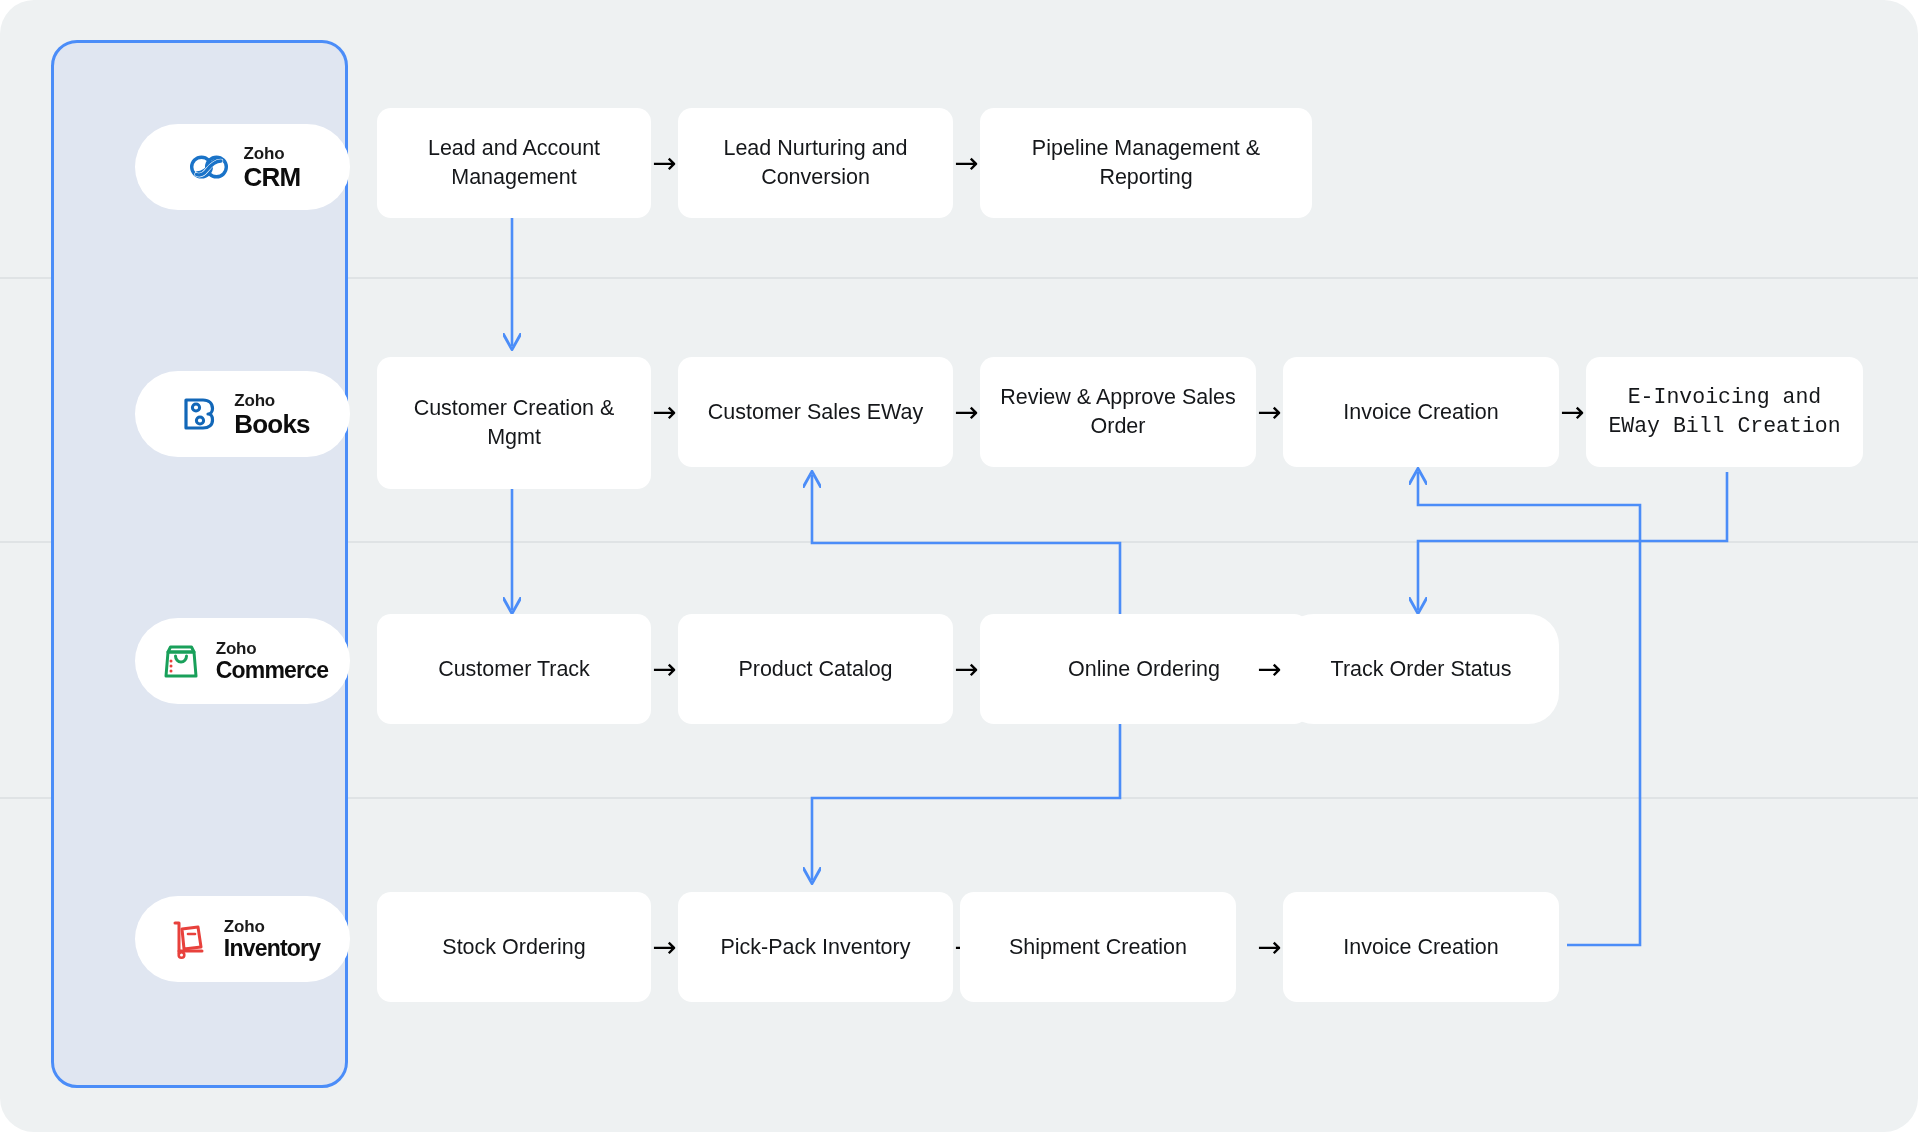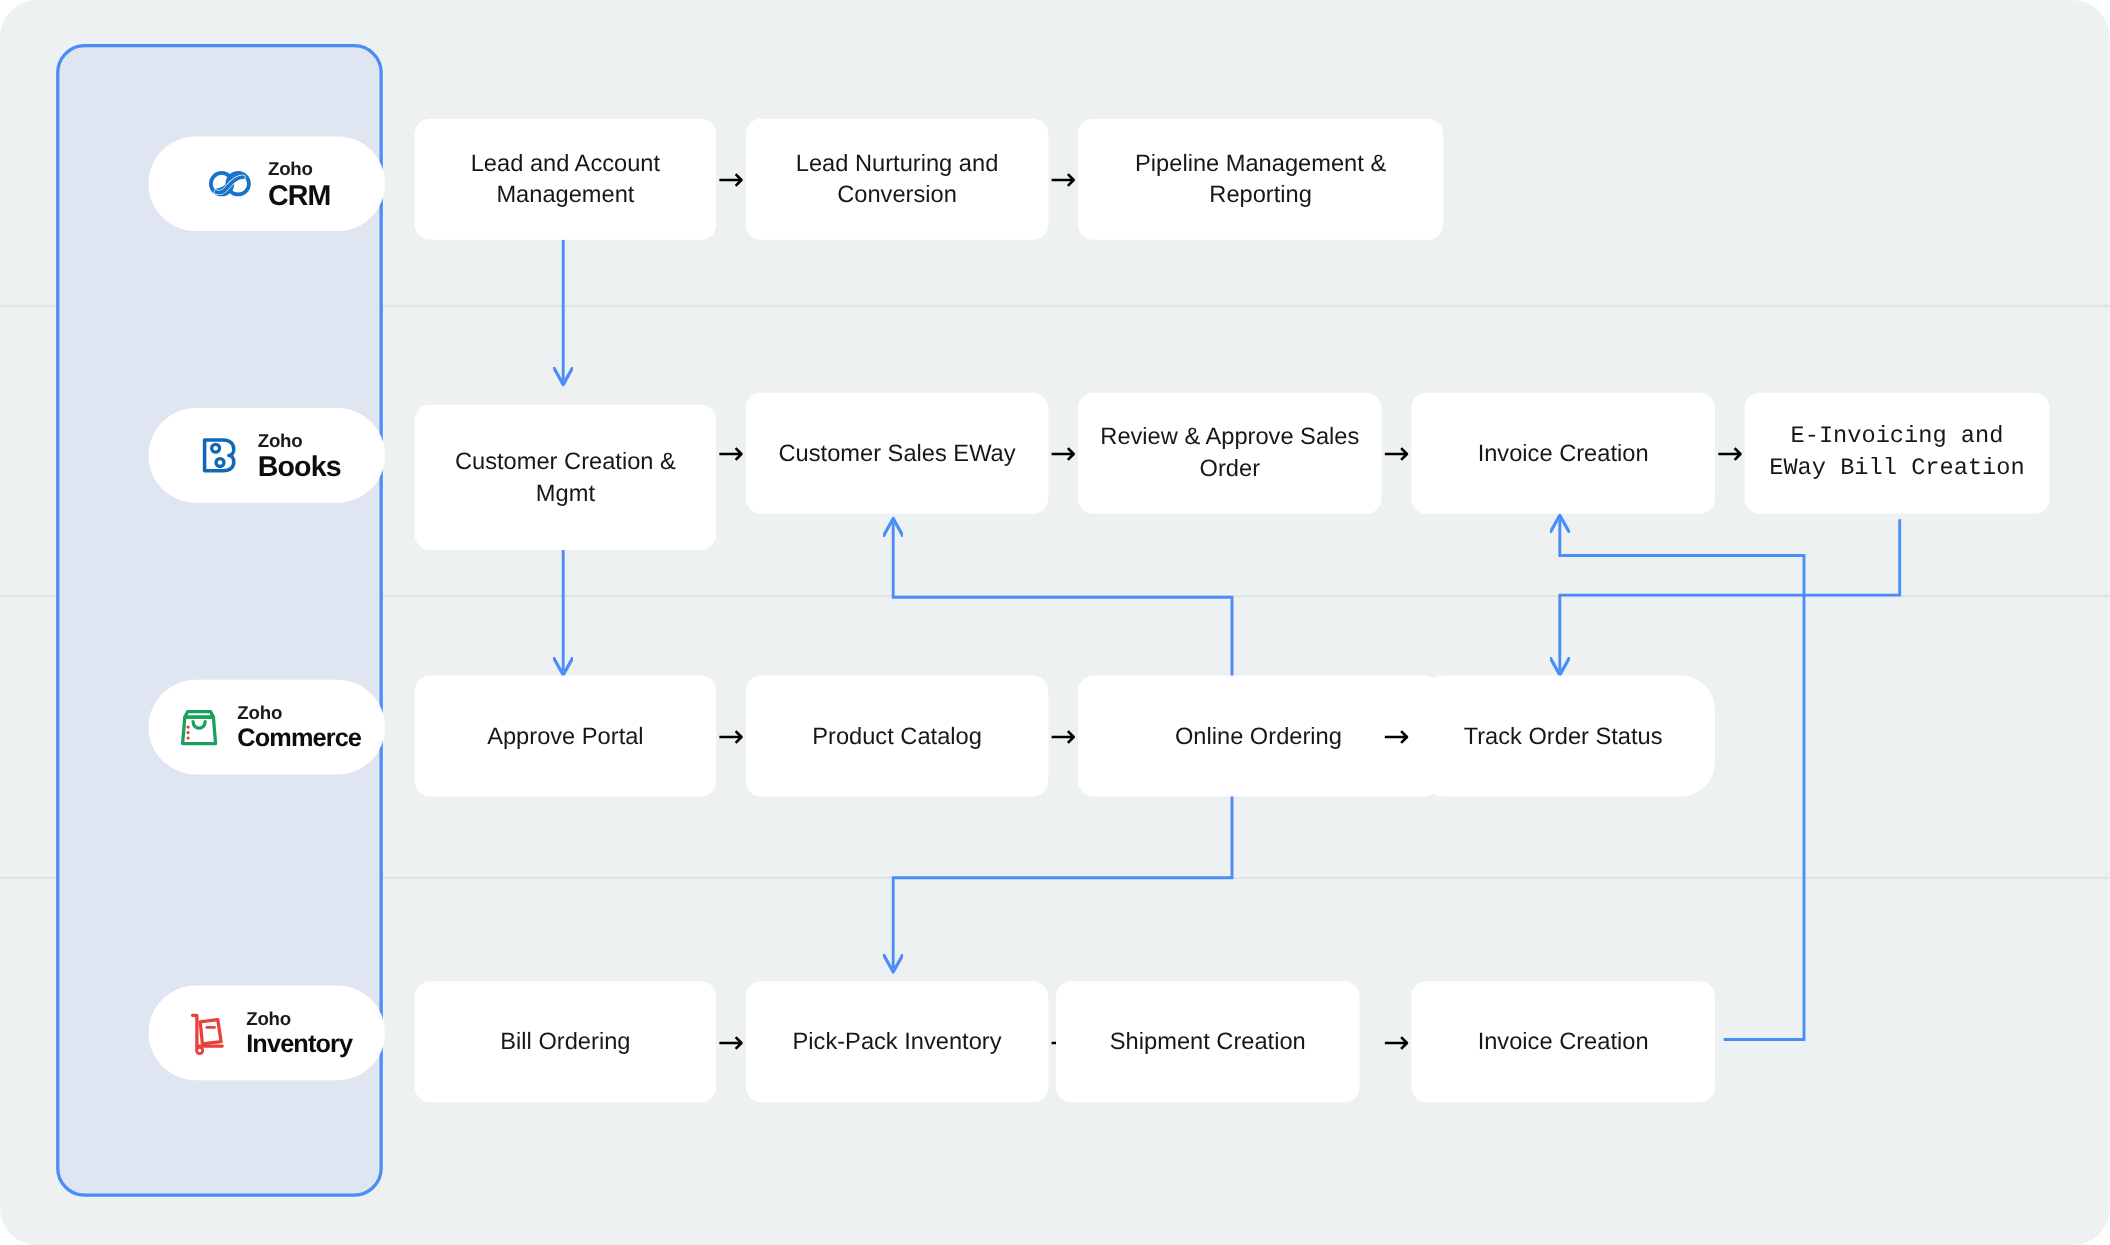--- a/index.html
+++ b/index.html
@@ -180,39 +180,39 @@
       <path d="M1567 945 L1640 945 L1640 505 L1418 505 L1418 472" marker-end="url(#ah)"></path>
     </g>
   </svg>
 
   <div class="pbox" style="left:377px; top:108px; width:274px; height:110px;">Lead and Account Management</div>
   <div class="arrow-h" style="left:651px; top:108px; width:27px; height:110px;">→</div>
   <div class="pbox" style="left:678px; top:108px; width:275px; height:110px;">Lead Nurturing and Conversion</div>
   <div class="arrow-h" style="left:953px; top:108px; width:27px; height:110px;">→</div>
   <div class="pbox" style="left:980px; top:108px; width:332px; height:110px;">Pipeline Management &amp; Reporting</div>
 
-  <div class="pbox" style="left:377px; top:357px; width:274px; height:132px;margin-top:11px;">Customer Creation &amp; Mgmt</div>
+  <div class="pbox" style="left:377px; top:357px; width:274px; height:132px;">Customer Creation &amp; Mgmt</div>
   <div class="arrow-h" style="left:651px; top:357px; width:27px; height:110px;">→</div>
   <div class="pbox" style="left:678px; top:357px; width:275px; height:110px;">Customer Sales EWay</div>
   <div class="arrow-h" style="left:953px; top:357px; width:27px; height:110px;">→</div>
   <div class="pbox" style="left:980px; top:357px; width:276px; height:110px;">Review &amp; Approve Sales Order</div>
   <div class="arrow-h" style="left:1256px; top:357px; width:27px; height:110px;">→</div>
   <div class="pbox" style="left:1283px; top:357px; width:276px; height:110px;">Invoice Creation</div>
   <div class="arrow-h" style="left:1559px; top:357px; width:27px; height:110px;">→</div>
   <div class="pbox" style="left:1586px; top:357px; width:277px; height:110px;font-family:Liberation Mono, monospace;">E-Invoicing and EWay Bill Creation</div>
 
-  <div class="pbox" style="left:377px; top:614px; width:274px; height:110px;">Approve Portal</div>
+  <div class="pbox" style="left:377px; top:614px; width:274px; height:110px;">Customer Track</div>
   <div class="arrow-h" style="left:651px; top:614px; width:27px; height:110px;">→</div>
   <div class="pbox" style="left:678px; top:614px; width:275px; height:110px;">Product Catalog</div>
   <div class="arrow-h" style="left:953px; top:614px; width:27px; height:110px;">→</div>
   <div class="pbox" style="left:980px; top:614px; width:328px; height:110px;">Online Ordering</div>
   <div class="arrow-h" style="left:1256px; top:614px; width:27px; height:110px;">→</div>
   <div class="pbox" style="left:1283px; top:614px; width:276px; height:110px;border-radius:31px;">Track Order Status</div>
 
-  <div class="pbox" style="left:377px; top:892px; width:274px; height:110px;">Bill Ordering</div>
+  <div class="pbox" style="left:377px; top:892px; width:274px; height:110px;">Stock Ordering</div>
   <div class="arrow-h" style="left:651px; top:892px; width:27px; height:110px;">→</div>
   <div class="pbox" style="left:678px; top:892px; width:275px; height:110px;">Pick-Pack Inventory</div>
   <div class="arrow-h" style="left:953px; top:892px; width:27px; height:110px;">→</div>
   <div class="pbox" style="left:960px; top:892px; width:276px; height:110px;">Shipment Creation</div>
   <div class="arrow-h" style="left:1256px; top:892px; width:27px; height:110px;">→</div>
   <div class="pbox" style="left:1283px; top:892px; width:276px; height:110px;">Invoice Creation</div>
 
 </div>
 
 </body></html>

